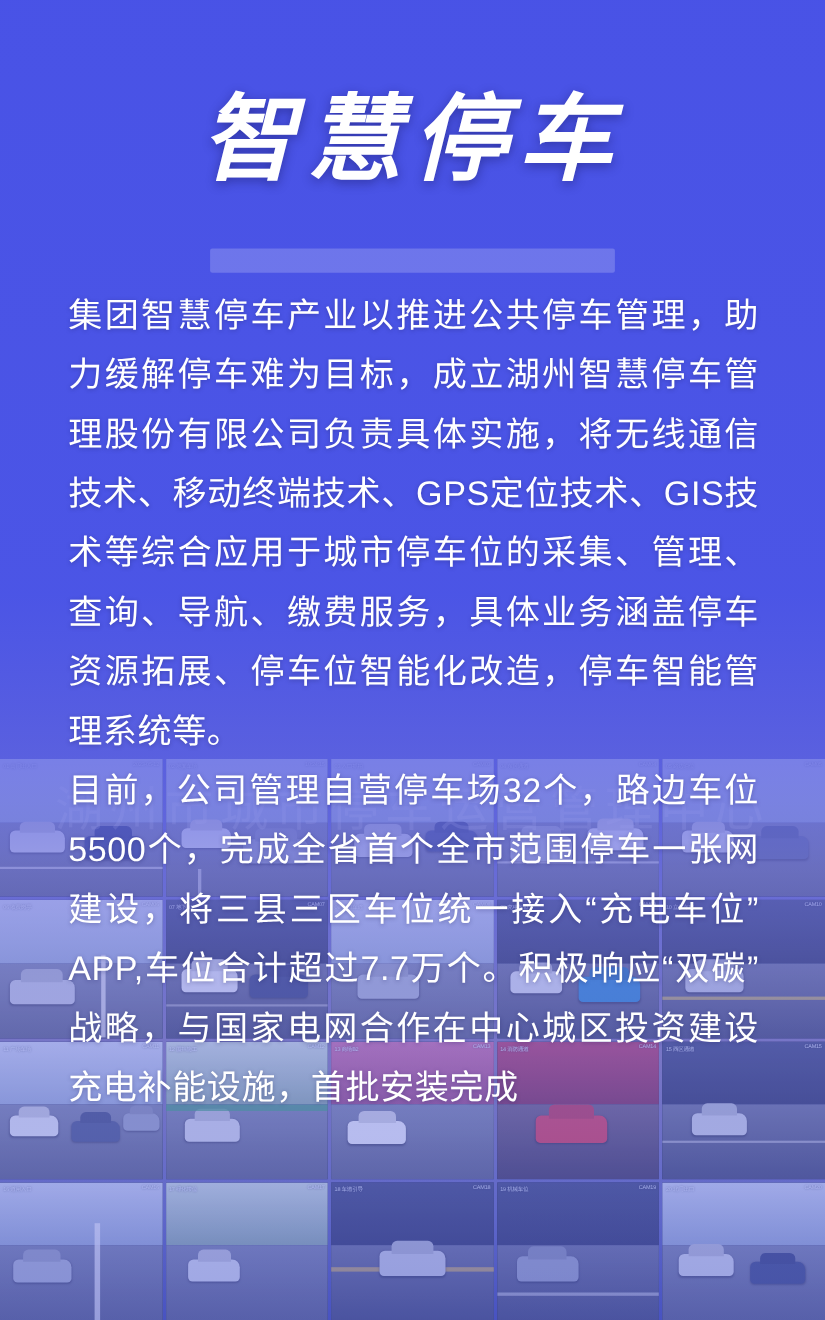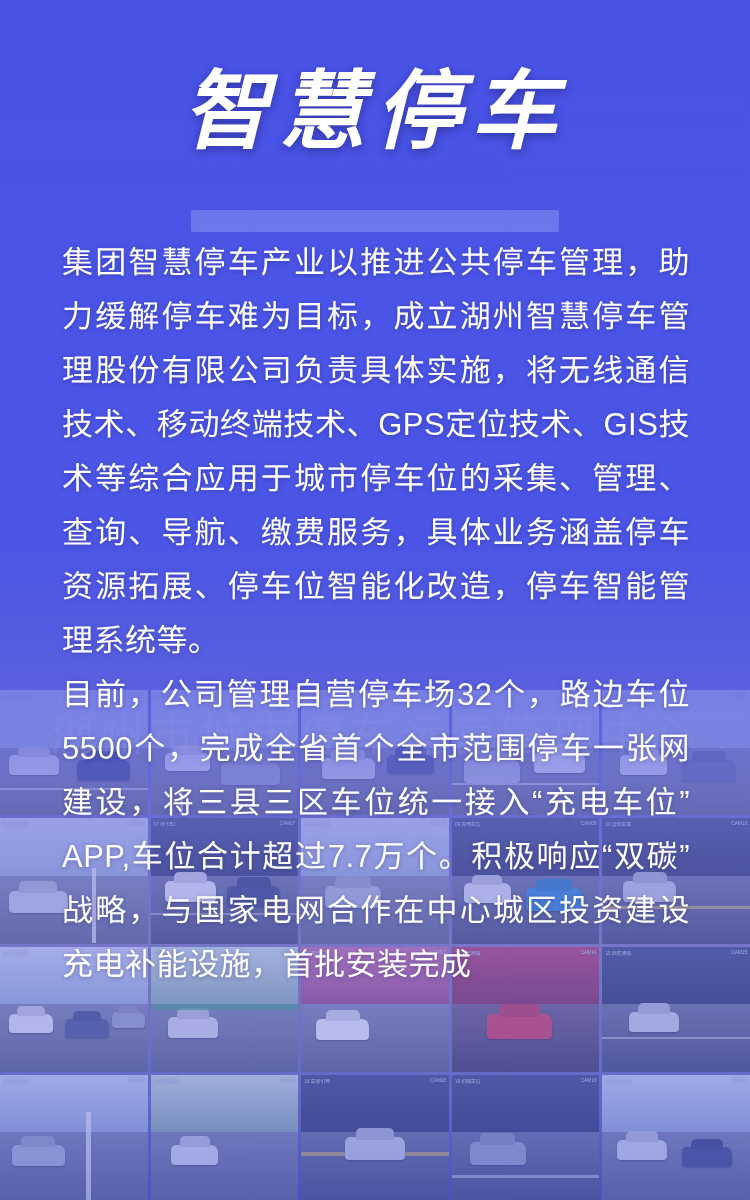--- a/index.html
+++ b/index.html
@@ -132,21 +132,21 @@
     color: rgba(255,255,255,0.22);
     font-family: "DejaVu Sans", sans-serif;
     white-space: nowrap;
     pointer-events: none;
   }
 
   
   .title-wrap {
     position: absolute;
     left: 0;
-    top: 62px;
+    top: 78px;
     width: 750px;
     text-align: center;
     pointer-events: none;
   }
   .title {
     display: inline-block;
     position: relative;
     font-family: "DejaVu Serif", "Liberation Serif", serif;
     font-size: 86px;
     font-weight: 700;
@@ -164,21 +164,21 @@
     width: 368px;
     height: 22px;
     background: rgba(255,255,255,0.20);
     border-radius: 2px;
   }
 
   
   .copy {
     position: absolute;
     left: 62px;
-    top: 236px;
+    top: 260px;
     width: 628px;
     color: #ffffff;
     font-size: 31px;
     line-height: 54px;
     letter-spacing: 0.5px;
     text-shadow: 0 1px 4px rgba(30,30,90,0.35);
   }
   .copy p {
     margin: 0;
     text-align: justify;

